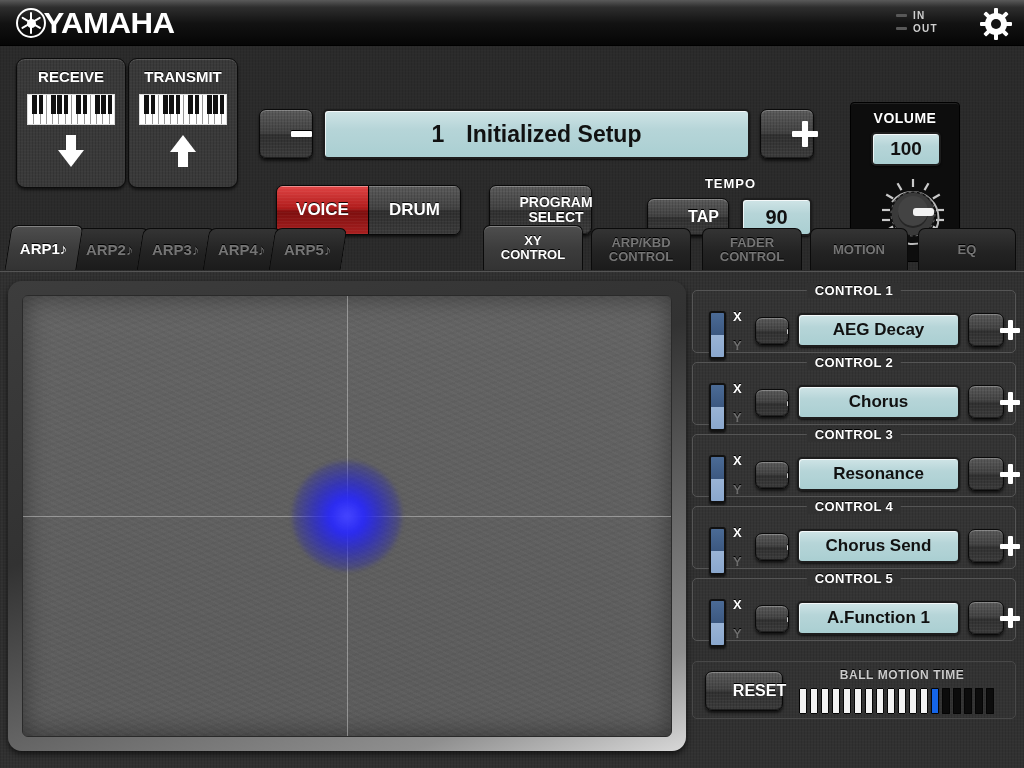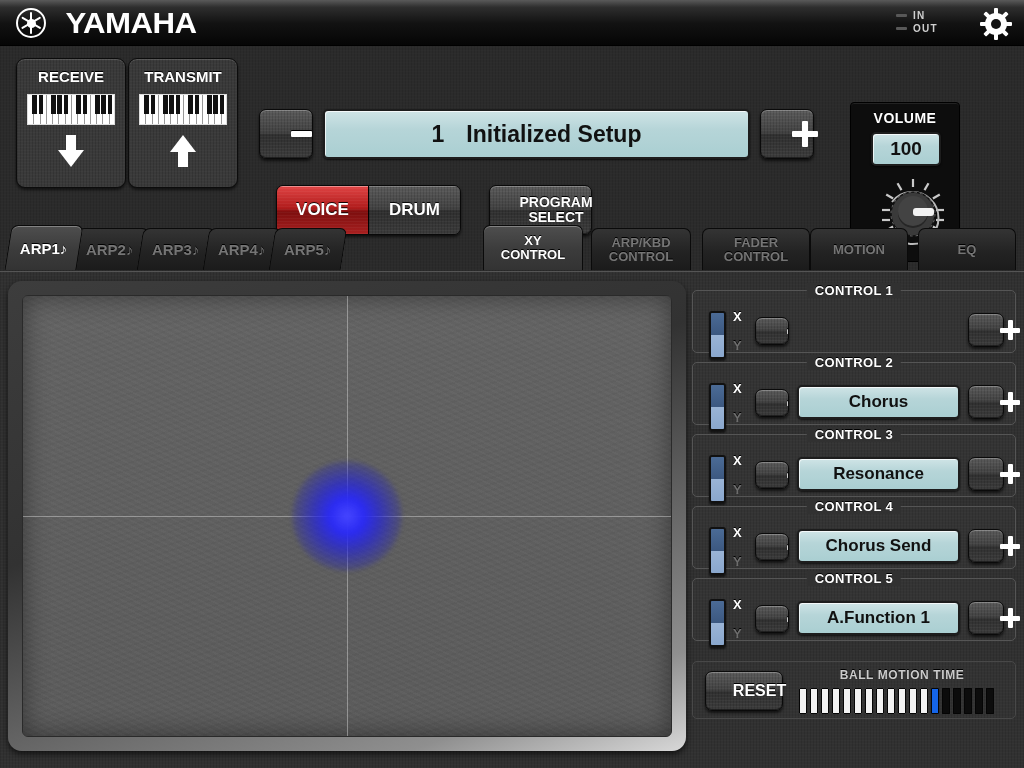--- a/index.html
+++ b/index.html
@@ -10,21 +10,21 @@
   }
   #app { position: relative; width: 1024px; height: 768px;
          background: #2b2b2b;
          background-image: repeating-linear-gradient(0deg, rgba(255,255,255,.012) 0 1px, transparent 1px 3px),
                            repeating-linear-gradient(90deg, rgba(0,0,0,.10) 0 1px, transparent 1px 3px); }
 
   
   #header { position:absolute; left:0; top:0; width:1024px; height:46px;
             background: linear-gradient(180deg,#5a5a5a 0%,#2e2e2e 16%,#121212 52%,#050505 100%);
             border-bottom:1px solid #000; }
-  #logo { position:absolute; left:16px; top:6px; display:flex; align-items:center; gap:22px; }
+  #logo { position:absolute; left:16px; top:6px; display:flex; align-items:center; gap:0; }
   .yam-mark { width:30px; height:30px; border:2px solid #fff; border-radius:50%; position:relative; }
   .yam-mark i { position:absolute; left:50%; top:50%; width:2.4px; height:22px; background:#fff;
                 transform-origin:center; border-radius:1px; margin-left:-1.2px; margin-top:-11px; }
   .yam-mark i:nth-child(1){ transform: rotate(0deg); }
   .yam-mark i:nth-child(2){ transform: rotate(60deg); }
   .yam-mark i:nth-child(3){ transform: rotate(120deg); }
   .yam-mark em { position:absolute; left:50%; top:50%; width:9px; height:9px; margin:-4.5px 0 0 -4.5px;
                  background:#fff; border-radius:50%; }
   #logo-text { color:#fff; font-size:30px; font-weight:bold; letter-spacing:-0.5px;
                font-family:"Liberation Sans", sans-serif; transform: scaleX(1.04); }
@@ -325,20 +325,25 @@
       <div class="vd-btn">DRUM</div>
     </div>
 
     <div id="program-select" class="btn3d">
       <div>
         <div>PROGRAM</div>
         <div>SELECT</div>
       </div>
     </div>
 
+    <div id="tempo-wrap">
+      <div id="tempo-title">TEMPO</div>
+      <div id="tap-btn" class="btn3d">TAP</div>
+      <div id="tempo-val" class="lcd">90</div>
+    </div>
 
     <div id="vol-panel">
       <div id="vol-title">VOLUME</div>
       <div id="vol-val" class="lcd">100</div>
       <div id="knob">
         <svg width="70" height="70" viewBox="0 0 70 70">
           <g stroke="#c9c9c9" stroke-width="2.2">
             <line x1="35" y1="2" x2="35" y2="10"></line>
             <line x1="19.5" y1="6.2" x2="23.5" y2="13.1"></line>
             <line x1="8.2" y1="17.5" x2="15.1" y2="21.5"></line>
@@ -385,21 +390,21 @@
           <div>XY</div>
           <div>CONTROL</div>
         </div>
       </div>
       <div class="tab ctl" style="left: 591px; width: 100px;">
         <div>
           <div>ARP/KBD</div>
           <div>CONTROL</div>
         </div>
       </div>
-      <div class="tab ctl" style="left: 702px; width: 108px;">
+      <div class="tab ctl" style="left: 702px; width: 100px;">
         <div>
           <div>FADER</div>
           <div>CONTROL</div>
         </div>
       </div>
       <div class="tab ctl" style="left: 810px; width: 98px;">
         <div>
           <div>MOTION</div>
         </div>
       </div>
@@ -426,20 +431,21 @@
             <div class="ctrl-legend">CONTROL 1</div>
             <div class="xy-toggle">
               <div class="half-x"></div>
               <div class="half-y"></div>
             </div>
             <div class="xy-lab x">X</div>
             <div class="xy-lab y">Y</div>
             <div class="ctrl-minus btn3d">
               <span class="sgn-minus"></span>
             </div>
+            <div class="ctrl-lcd lcd">AEG Decay</div>
             <div class="ctrl-plus btn3d">
               <span class="sgn-plus"></span>
             </div>
           </div>
         </div>
         <div class="ctrl-row">
           <div class="ctrl-fieldset">
             <div class="ctrl-legend">CONTROL 2</div>
             <div class="xy-toggle">
               <div class="half-x"></div>

